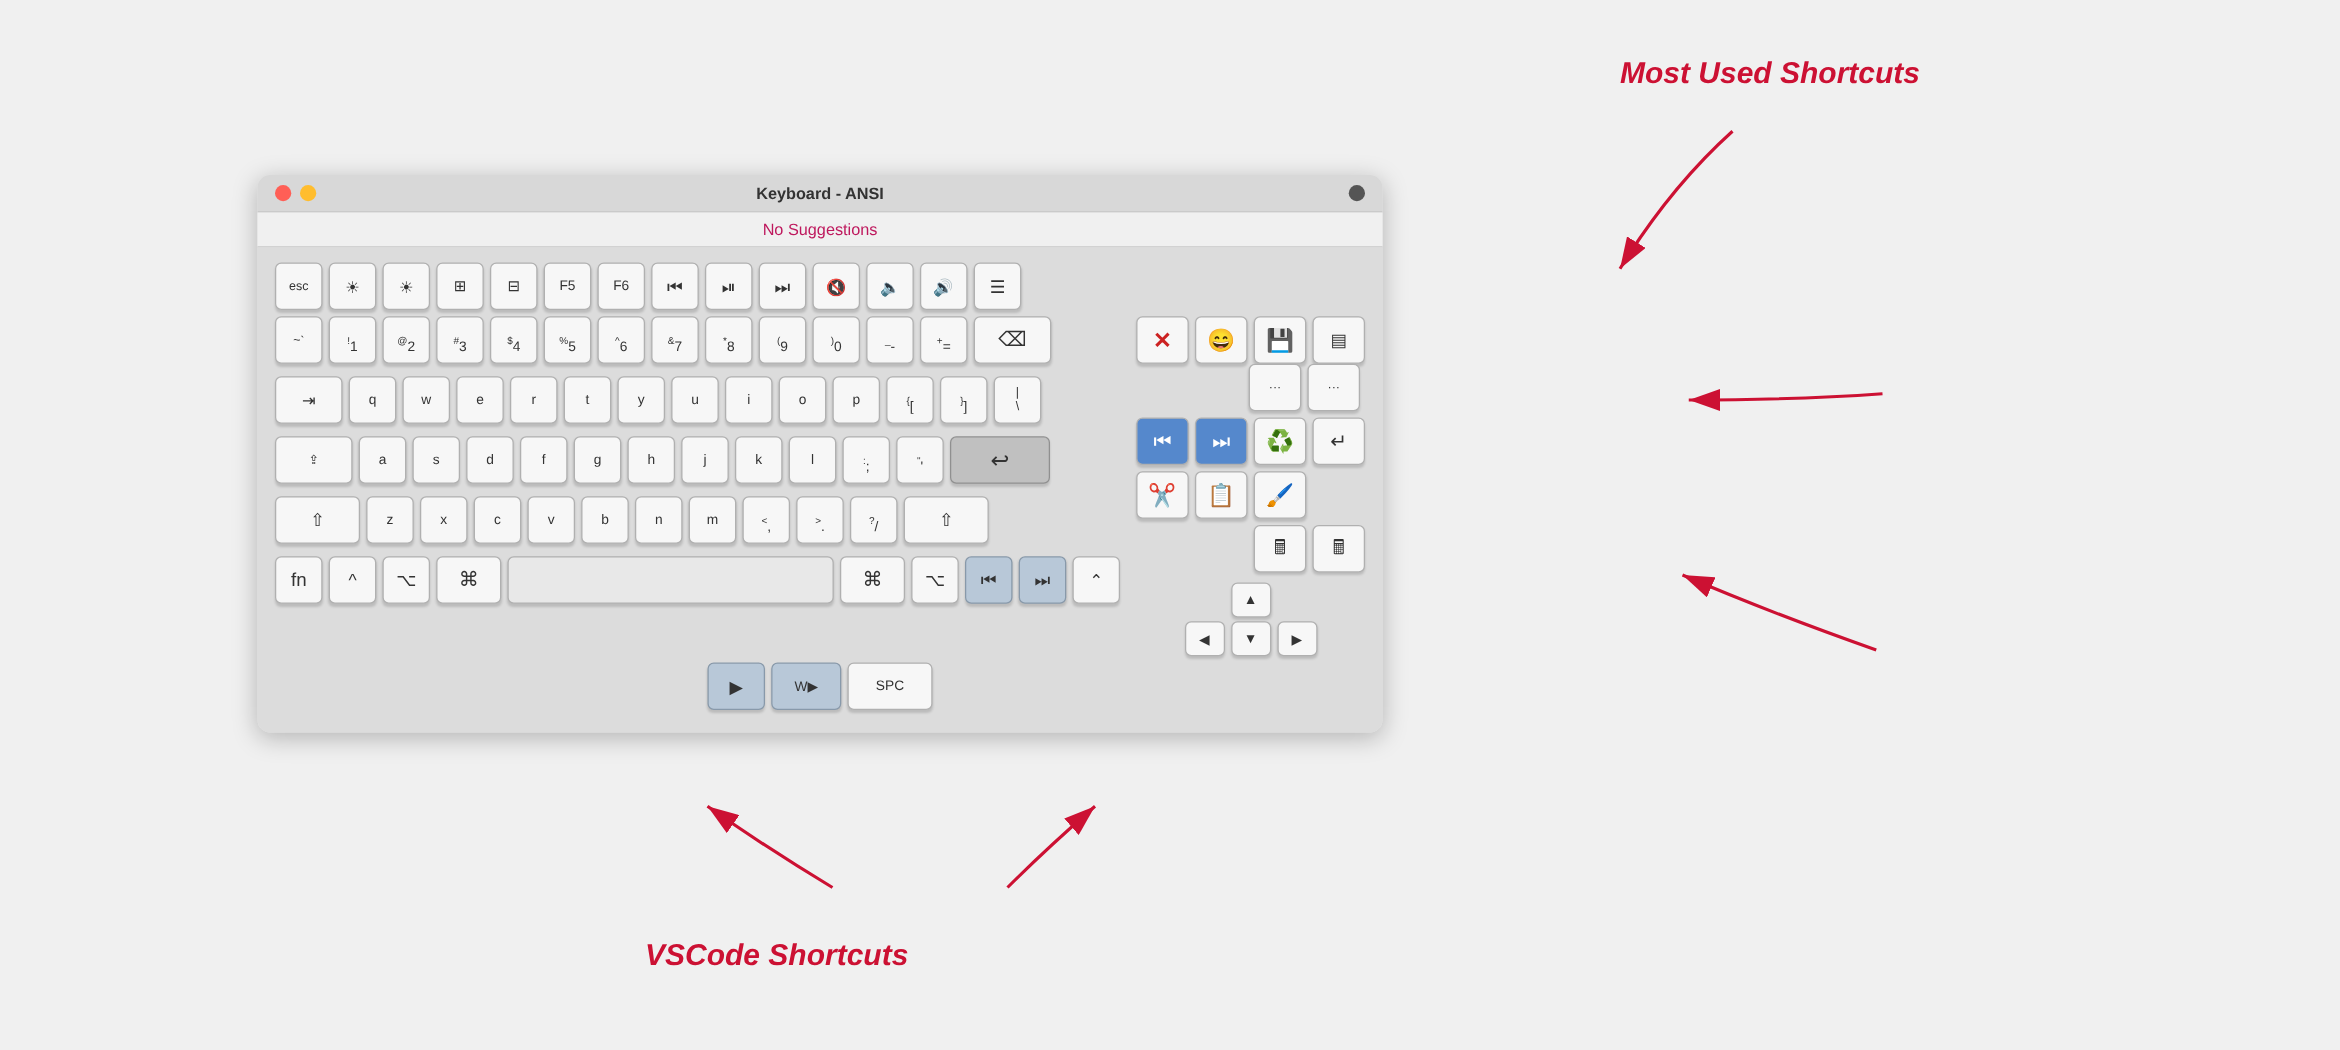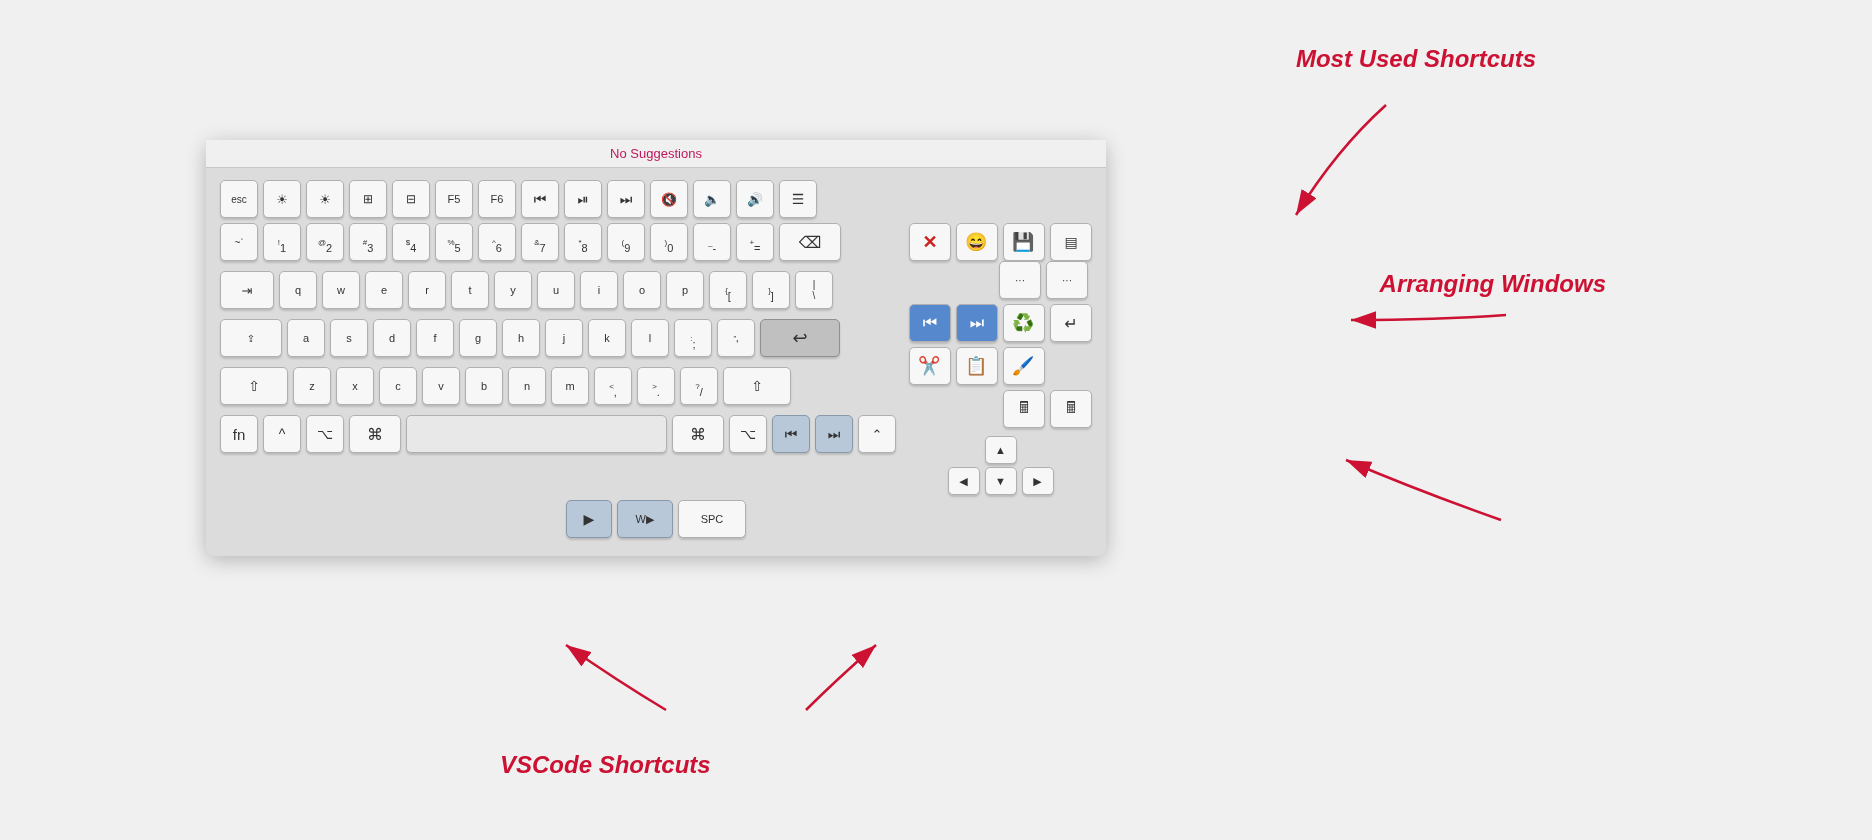--- a/index.html
+++ b/index.html
@@ -223,20 +223,28 @@
   </style>
 </head>
 <body>
 
 <div class="page-wrapper">
   <div class="content-area">
 
     <div class="keyboard-container">
       <div class="keyboard-window">
 
+        <div class="window-titlebar">
+          <div class="window-controls">
+            <div class="window-btn close"></div>
+            <div class="window-btn minimize"></div>
+          </div>
+          <div class="window-title">Keyboard - ANSI</div>
+          <div class="window-dot"></div>
+        </div>
 
         <div class="suggestions-bar">
           <span>No Suggestions</span>
         </div>
 
         <div class="keyboard-body">
 
           <div class="key-row">
             <div class="key" style="font-size:10px;">esc</div>
             <div class="key" style="font-size:13px;">☀</div>
@@ -389,26 +397,23 @@
           </div>
 
         </div>
       </div>
     </div>
 
     <div class="annotation label-most-used" style="position:absolute; top:15px; right:100px; font-size:24px; color:#cc1133; font-style:italic; font-weight:700; text-align:center;">
       <span>Most Used Shortcuts</span>
     </div>
 
-    <div class="annotation label-arranging" style="position:absolute; top:240px; right:30px; font-size:24px; color:#cc1133; font-style:italic; font-weight:700; text-align:right;">
-      <span>Arranging Windows</span>
-    </div>
-
-
-    <div class="annotation label-vscode" style="position:absolute; bottom:30px; left:264px; font-size:24px; color:#cc1133; font-style:italic; font-weight:700; text-align:center;">
+
+
+    <div class="annotation label-vscode" style="position:absolute; bottom:30px; left:280px; font-size:24px; color:#cc1133; font-style:italic; font-weight:700; text-align:center;">
       <span>VSCode Shortcuts</span>
     </div>
 
     <svg class="arrows-svg" xmlns="http://www.w3.org/2000/svg">
       <defs>
         <marker id="arrowhead" markerWidth="10" markerHeight="7" refX="10" refY="3.5" orient="auto">
           <polygon points="0 0, 10 3.5, 0 7" fill="#cc1133"></polygon>
         </marker>
       </defs>
 

